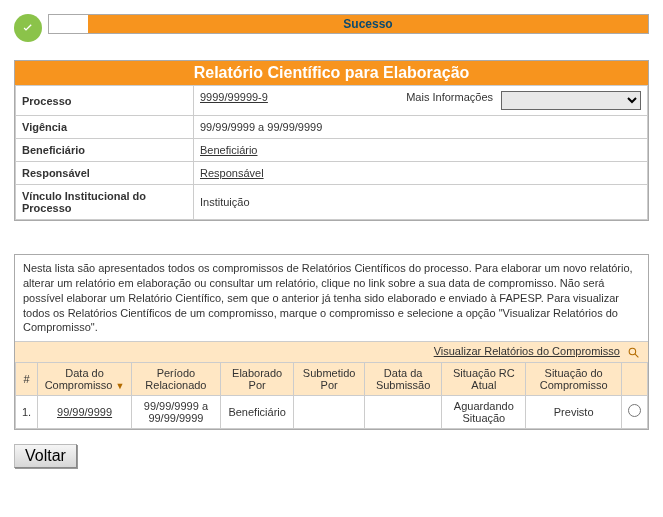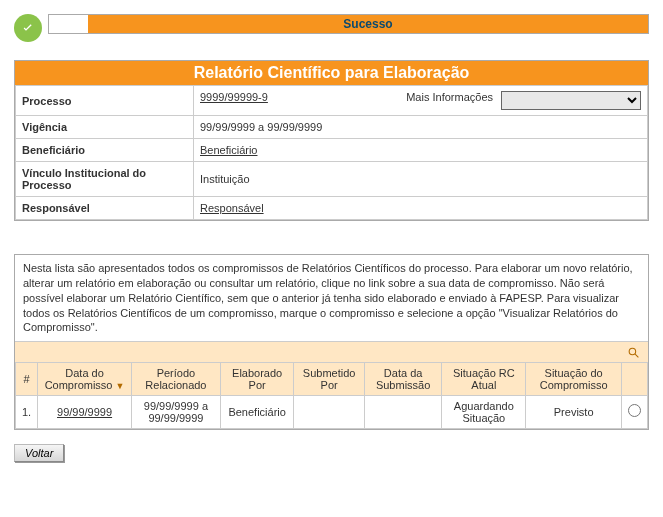--- a/index.html
+++ b/index.html
@@ -23,21 +23,21 @@
   .list-panel { border: 1px solid #aaa; margin-bottom: 14px; margin-top: 33px; }
   .list-desc { padding: 6px 8px; line-height: 1.35; }
   .viz-bar { background: #ffe7c4; padding: 3px 8px; text-align: right; border-top: 1px solid #ccc; }
   .viz-bar .link { color: #333; margin-right: 4px; }
   .viz-bar .mag { display: inline-block; width: 13px; height: 13px; vertical-align: middle; }
   table.grid { width: 100%; border-collapse: collapse; }
   table.grid th, table.grid td { border: 1px solid #ccc; padding: 4px 6px; text-align: center; font-size: 11px; }
   table.grid th { background: #ffe7c4; font-weight: normal; }
   .sort-ind { color: #b36b00; font-size: 9px; }
   .radio-cell input { margin: 0; }
-  .btn { font-family: inherit; font-size: 11px; padding: 2px 10px; background: linear-gradient(#f5f5f5,#d7d7d7); border: 1px solid #888; border-top-color: #bbb; border-left-color: #bbb; box-shadow: 1px 1px 0 #999; cursor: pointer; font-style: italic; }
+  .btn { font-family: inherit; font-size: 16px; padding: 2px 10px; background: linear-gradient(#f5f5f5,#d7d7d7); border: 1px solid #888; border-top-color: #bbb; border-left-color: #bbb; box-shadow: 1px 1px 0 #999; cursor: pointer; }
 </style>
 </head>
 <body>
 
 
 
 
 <div class="success-wrap">
   <div class="success-icon">
     <svg viewBox="0 0 24 24">
@@ -66,35 +66,36 @@
     </tr>
     <tr>
       <td class="label">Vigência</td>
       <td>99/99/9999 a 99/99/9999</td>
     </tr>
     <tr>
       <td class="label">Beneficiário</td>
       <td><span class="link">Beneficiário</span></td>
     </tr>
     <tr>
+      <td class="label">Responsável</td>
+      <td><span class="link">Responsável</span></td>
+    </tr>
+    <tr>
       <td class="label">Vínculo Institucional do Processo</td>
       <td>Instituição</td>
-    </tr>
-    <tr>
-      <td class="label">Responsável</td>
-      <td><span class="link">Responsável</span></td>
     </tr>
   </tbody>
     </table>
 </div>
 
 
 <div class="list-panel">
   <div class="list-desc">Nesta lista são apresentados todos os compromissos de Relatórios Científicos do processo. Para elaborar um novo relatório, alterar um relatório em elaboração ou consultar um relatório, clique no link sobre a sua data de compromisso. Não será possível elaborar um Relatório Científico, sem que o anterior já tenha sido elaborado e enviado à FAPESP. Para visualizar todos os Relatórios Científicos de um compromisso, marque o compromisso e selecione a opção "Visualizar Relatórios do Compromisso".</div>
   <div class="viz-bar">
+    <span class="link">Visualizar Relatórios do Compromisso</span>
     <span class="mag">
       <svg viewBox="0 0 24 24">
           <circle cx="10" cy="10" r="6" fill="none" stroke="#b36b00" stroke-width="2"></circle>
           <line x1="15" y1="15" x2="21" y2="21" stroke="#b36b00" stroke-width="2"></line>
         </svg>
     </span>
   </div>
   <table class="grid">
     <thead>
       <tr>

